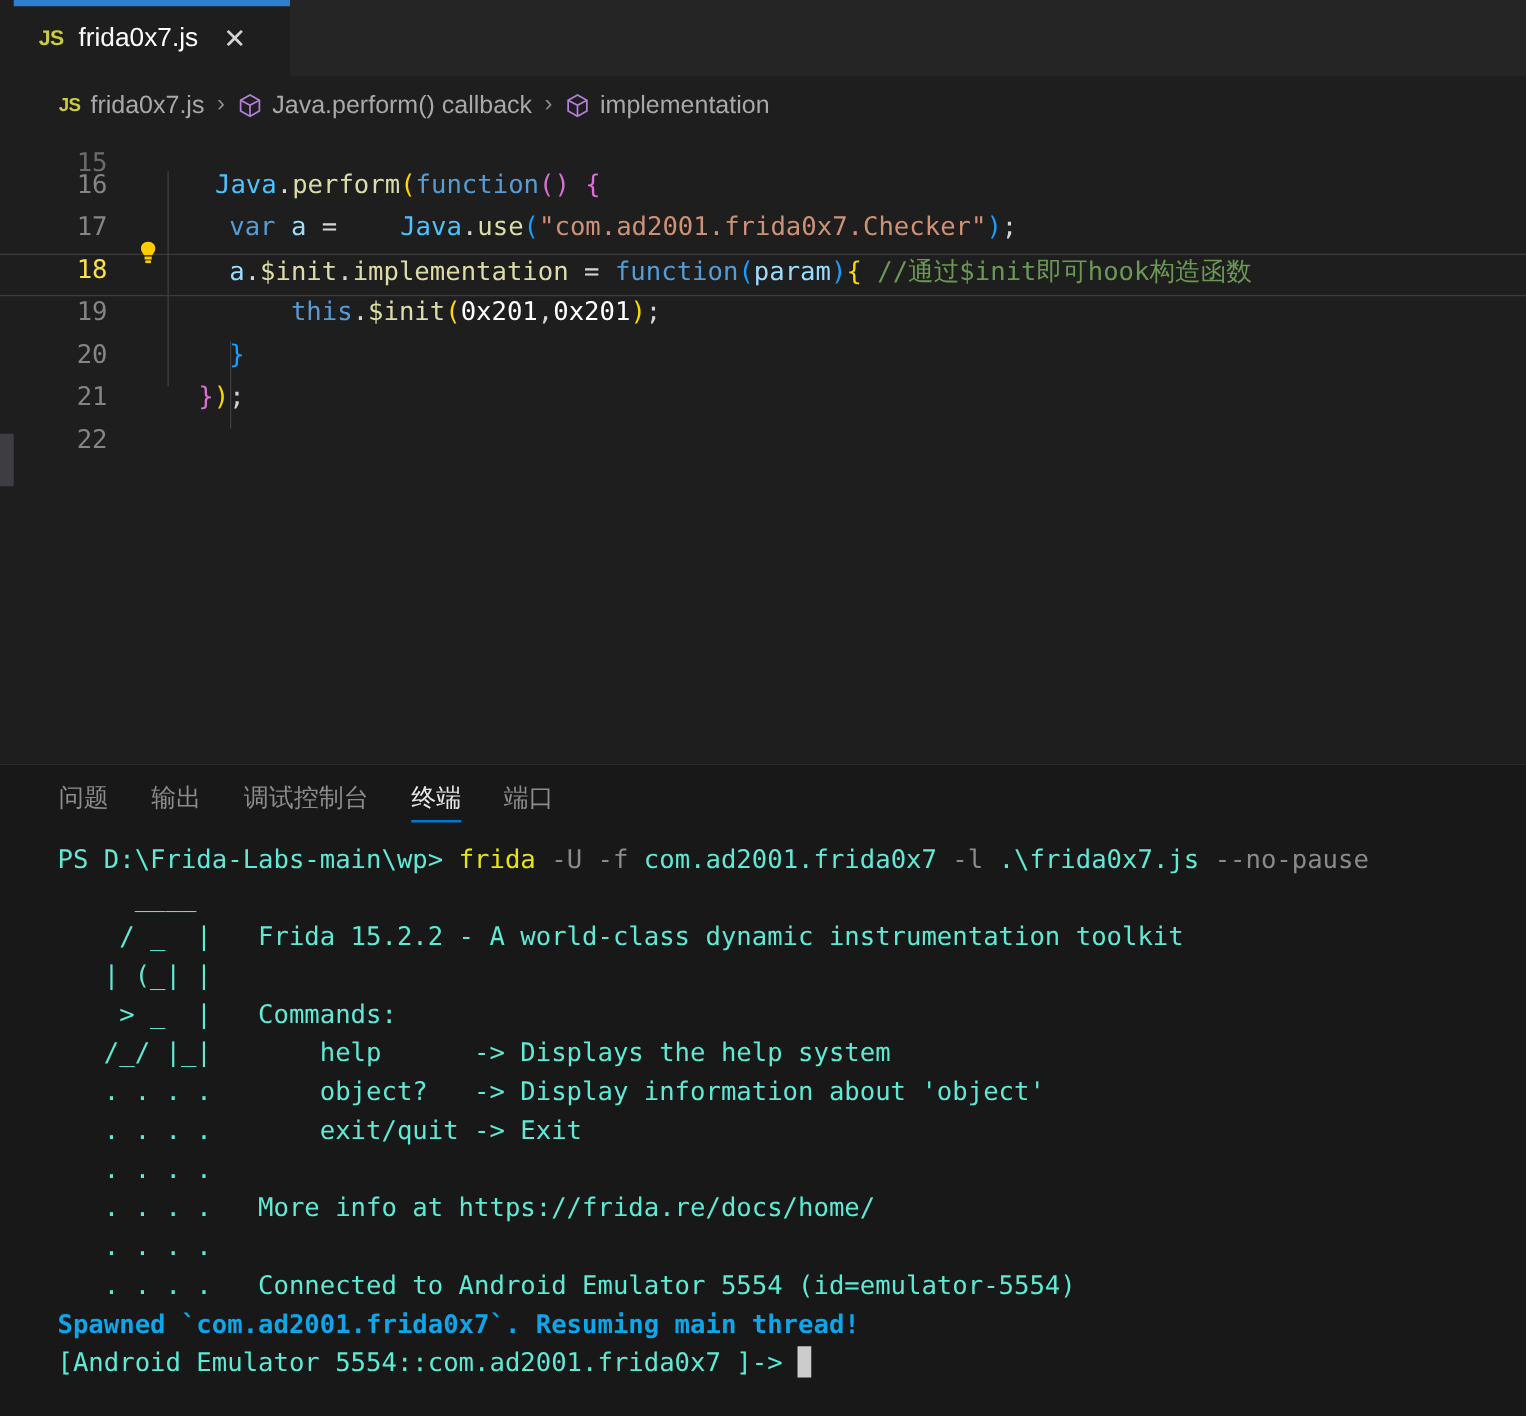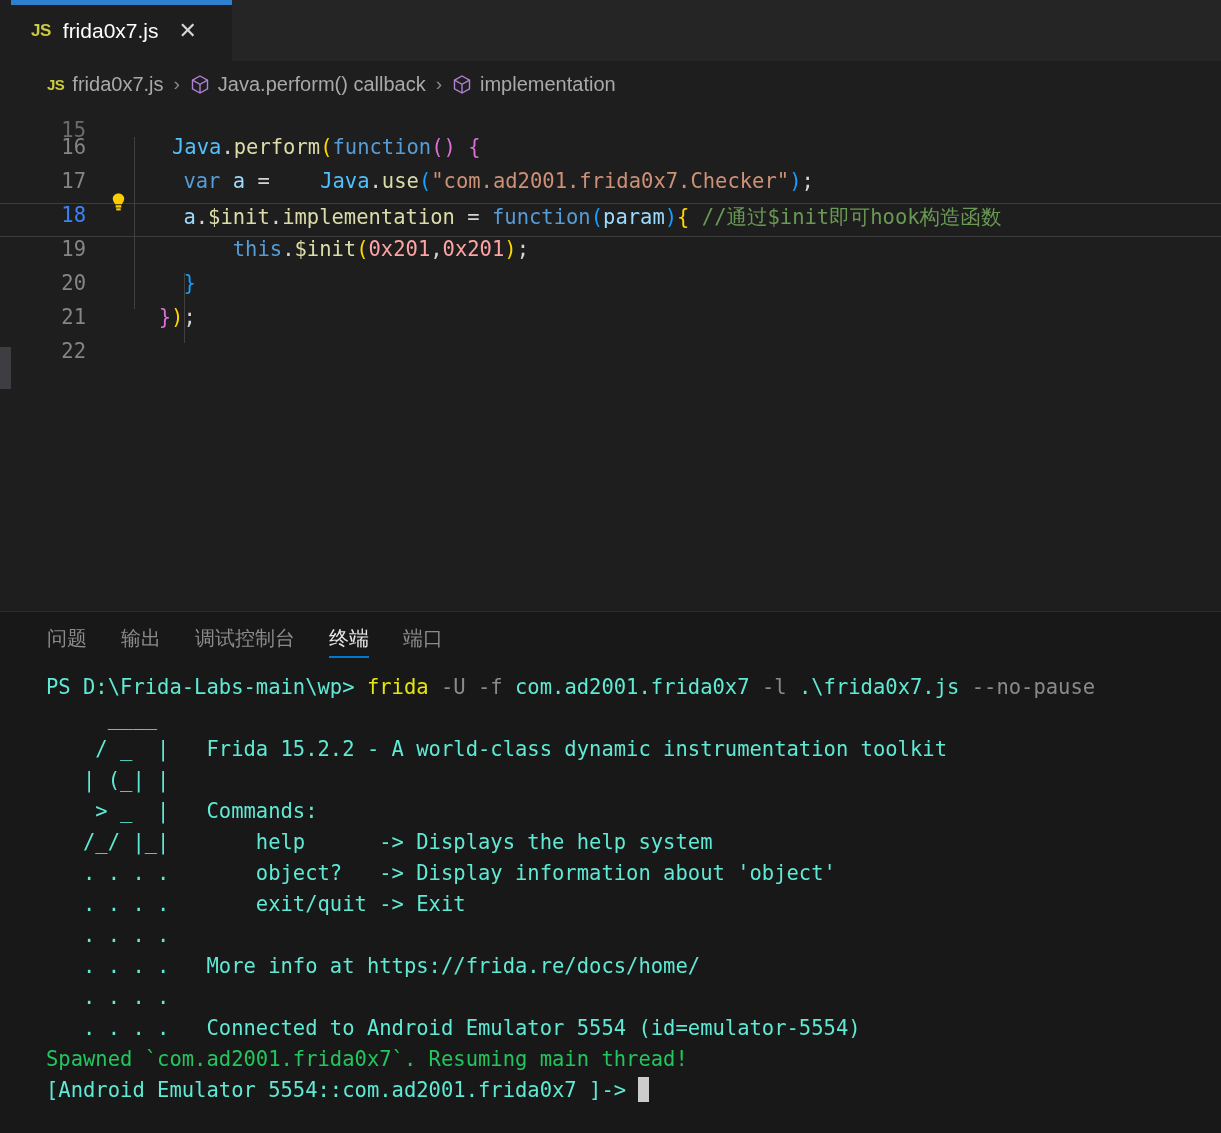--- a/index.html
+++ b/index.html
@@ -144,21 +144,21 @@
   .code-line.active-line::after { bottom: 0; }
   .gutter {
     width: 104px;
     flex: 0 0 104px;
     text-align: right;
     padding-right: 18px;
     color: #858585;
     font-size: 20.5px;
     font-family: "DejaVu Sans Mono", monospace;
   }
-  .gutter.cur { color: #3b82f6; }
+  .gutter.cur { color: #fde047; }
   .glyph {
     width: 30px;
     flex: 0 0 30px;
     position: relative;
   }
   .bulb {
     position: absolute;
     left: 6px; top: -11px;
     width: 17px; height: 22px;
   }
@@ -170,21 +170,21 @@
     width: 1px;
     background: #404040;
   }
 
   
   .t-plain  { color: #d4d4d4; }
   .t-ident  { color: #9cdcfe; }
   .t-fn     { color: #dcdcaa; }
   .t-kw     { color: #569cd6; }
   .t-str    { color: #ce9178; }
-  .t-num    { color: #fca5a5; }
+  .t-num    { color: #ffffff; }
   .t-cmt    { color: #6a9955; }
   .t-p1     { color: #ffd700; }
   .t-p2     { color: #da70d6; }
   .t-p3     { color: #179fff; }
   .t-blue   { color: #4fc1ff; padding-left: 38px; }
 
   
   .panel {
     flex: 0 0 522px;
     height: 522px;
@@ -231,21 +231,21 @@
     font-size: 20.5px;
     line-height: 31px;
     color: #cccccc;
     white-space: pre;
     overflow: hidden;
   }
   .term-line { white-space: pre; height: 31px; }
   .c-dim    { color: #5eead4; }
   .c-gray   { color: #8a8a8a; }
   .c-yellow { color: #e5e510; }
-  .c-bold   { color: #22c55e; font-weight: normal; }
+  .c-bold   { color: #0ea5e9; font-weight: bold; }
   .cursor {
     display: inline-block;
     width: 11px;
     height: 25px;
     background: #cccccc;
     vertical-align: -5px;
   }
 </style>
 </head>
 <body>

